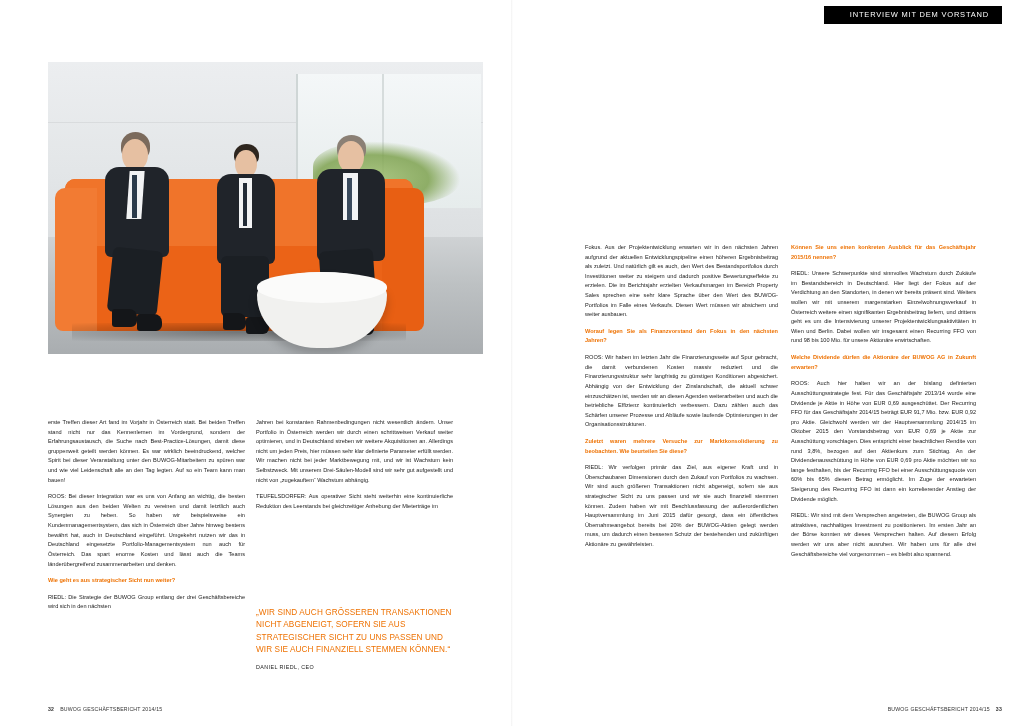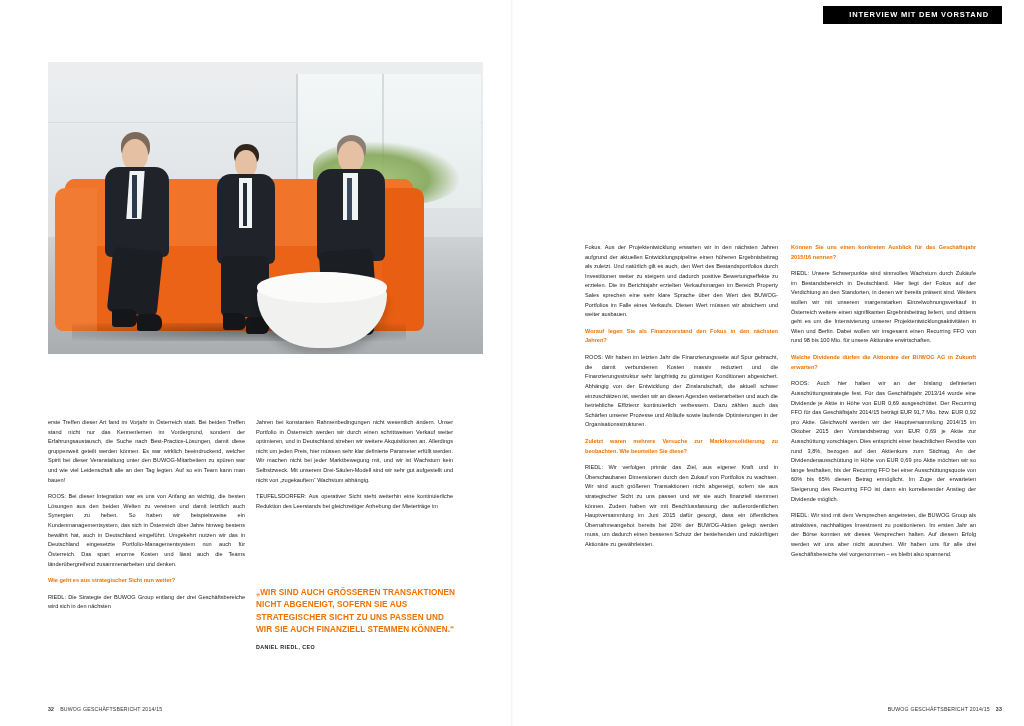--- a/index.html
+++ b/index.html
@@ -33,21 +33,21 @@
 
   
   .header-tab {
     position: absolute;
     right: 22px;
     top: 6px;
     background: #000000;
     color: #ffffff;
     font-size: 7.5px;
     letter-spacing: 0.8px;
-    font-weight: bold;
+    font-weight: normal;
     padding: 5px 13px 5px 26px;
     line-height: 1;
   }
 
   
   .photo {
     position: absolute;
     left: 48px;
     top: 62px;
     width: 435px;
@@ -148,24 +148,25 @@
     text-align: justify;
   }
   .col p { margin: 0 0 7px 0; }
   .q {
     color: #ee7203;
     font-weight: bold;
   }
   .pullquote {
     position:absolute;
     color: #ee7203;
-    font-weight: bold;
+    font-weight: normal;
     font-size: 8.2px;
     line-height: 1.5;
     letter-spacing: 0.1px;
+    margin-top: 20px;
   }
   .pullquote .attrib {
     display:block;
     color:#1c1c1c;
     font-size:5.4px;
     letter-spacing:0.4px;
     margin-top:7px;
   }
 
   

